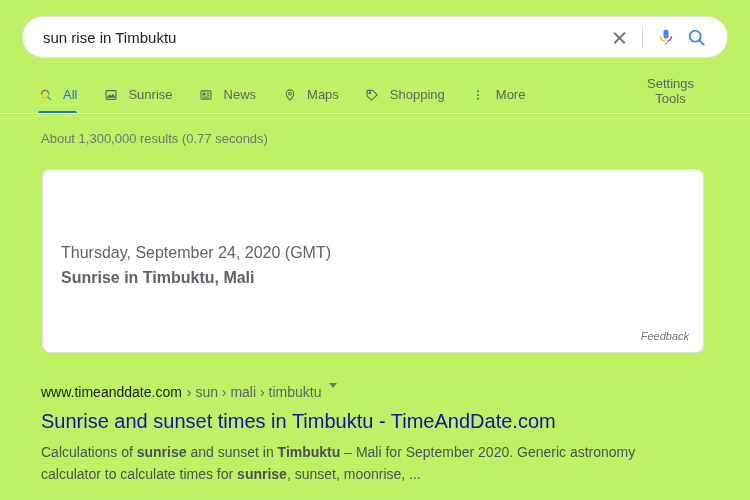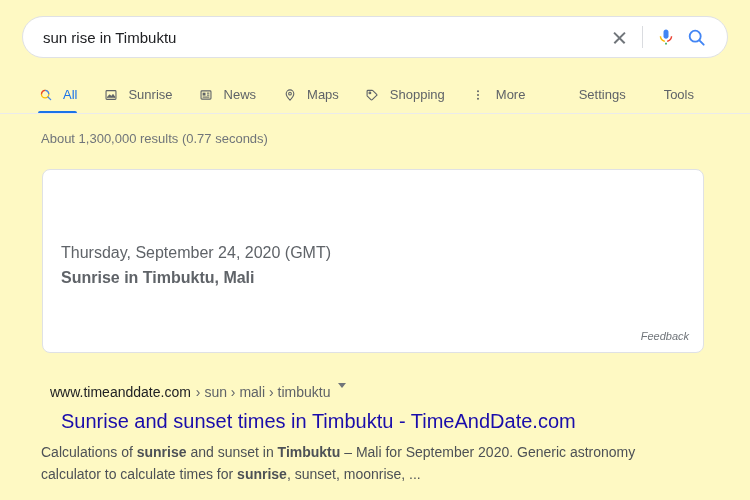--- a/index.html
+++ b/index.html
@@ -6,21 +6,21 @@
   html, body {
     margin: 0;
     padding: 0;
     width: 750px;
     height: 500px;
     background: #ffffff;
     font-family: "Liberation Sans", sans-serif;
     -webkit-font-smoothing: antialiased;
   }
 
-  .page { position: relative; width: 750px; height: 500px; overflow: hidden; background: #fef9c3; }
+  .page { position: relative; width: 750px; height: 500px; overflow: hidden; background: #bef264; }
 
   
   .searchbar-wrap { position: absolute; left: 22px; top: 16px; width: 706px; height: 42px; }
   .searchbar {
     display: flex; align-items: center;
     width: 100%; height: 42px;
     border: 1px solid #dfe1e5;
     border-radius: 24px;
     background: #fff;
   }
@@ -56,21 +56,21 @@
     font-size: 13px; color: #5f6368; cursor: pointer;
     position: relative; white-space: nowrap;
   }
   .nav-tab .lbl { line-height: 1; }
   .nav-tab.active { color: #1a73e8; }
   .nav-tab.active::after {
     content: ""; position: absolute; left: 0; right: 0; bottom: -1px;
     height: 3px; background: #1a73e8; border-radius: 2px 2px 0 0;
   }
   .nav-line { position: absolute; left: 0; right: 0; bottom: 0; height: 1px; background: #ebebeb; }
-  .nav-right { position: absolute; right: 0; top: 0; display: flex; align-items: center; height: 37px; padding-right: 56px; }
+  .nav-right { position: absolute; right: 0; top: 0; display: flex; align-items: center; height: 37px; padding-right: 56px; flex-direction: column; }
   .nav-right .rlink { font-size: 13px; color: #5f6368; margin-left: 38px; cursor: pointer; }
   .tab-ico { display: inline-flex; width: 15px; height: 15px; align-items: center; justify-content: center; }
 
   
   .result-stats {
     position: absolute; left: 41px; top: 131px;
     font-size: 13px; color: #70757a;
   }
 
   
@@ -86,33 +86,33 @@
   }
   .ans-sub1 { position: absolute; left: 18px; top: 74px; font-size: 16px; color: #5f6368; }
   .ans-sub2 { position: absolute; left: 18px; top: 99px; font-size: 16px; color: #5f6368; font-weight: bold; }
   .ans-feedback {
     position: absolute; right: 14px; bottom: 10px;
     font-size: 11px; color: #70757a; font-style: italic; cursor: pointer;
   }
 
   
   .result { position: absolute; left: 41px; top: 383px; width: 640px; }
-  .res-url-row { display: flex; font-size: 14px; line-height: 18px; margin-left: 9px; }
+  .res-url-row { display: flex; font-size: 14px; line-height: 18px; }
   .res-domain { color: #202124; }
   .res-crumb { color: #5f6368; }
   .res-caret {
     display: inline-block; margin-left: 8px;
     width: 0; height: 0; border-left: 4px solid transparent;
     border-right: 4px solid transparent; border-top: 5px solid #70757a;
     cursor: pointer;
   }
   .res-title {
     display: block; margin-top: 7px;
     font-size: 20px; line-height: 26px; color: #1a0dab;
-    text-decoration: none; cursor: pointer; margin-left: 20px;
+    text-decoration: none; cursor: pointer;
   }
   .res-snippet {
     margin-top: 7px; font-size: 14px; line-height: 22px; color: #4d5156;
     max-width: 610px;
   }
   .res-snippet b { color: #4d5156; font-weight: bold; }
 </style>
 </head>
 <body>
 

